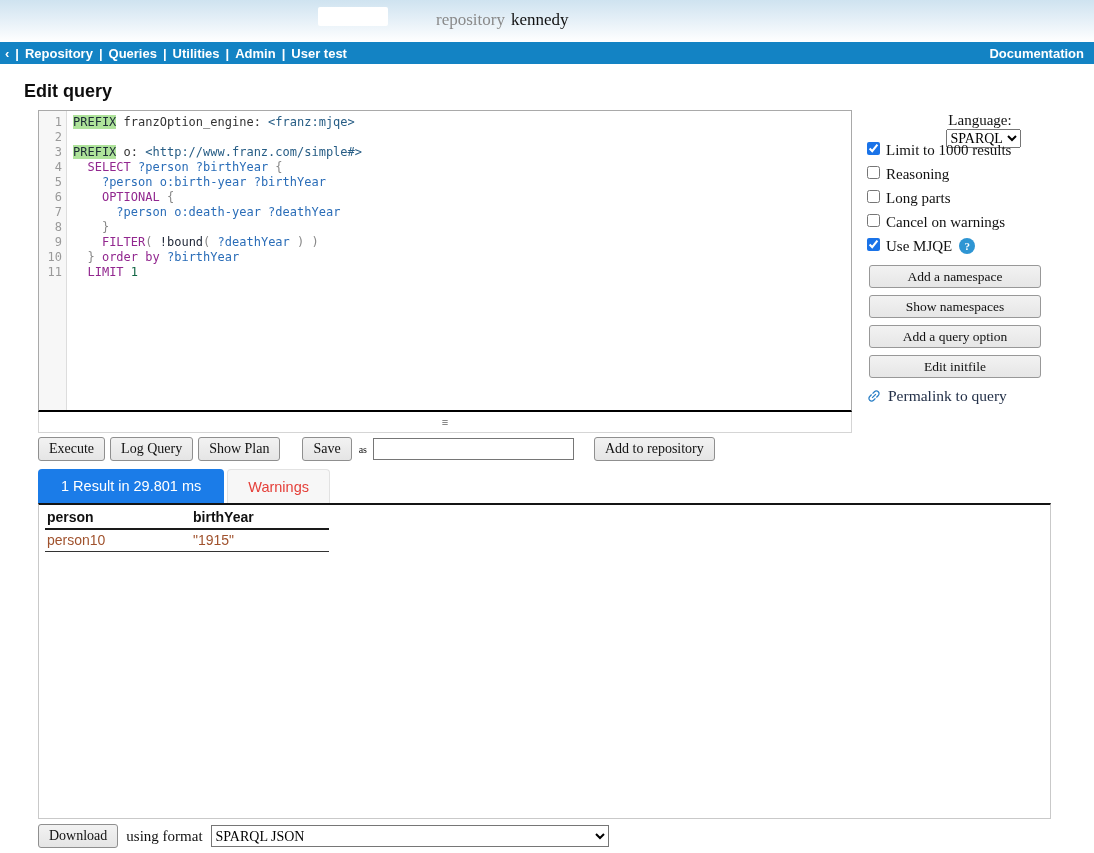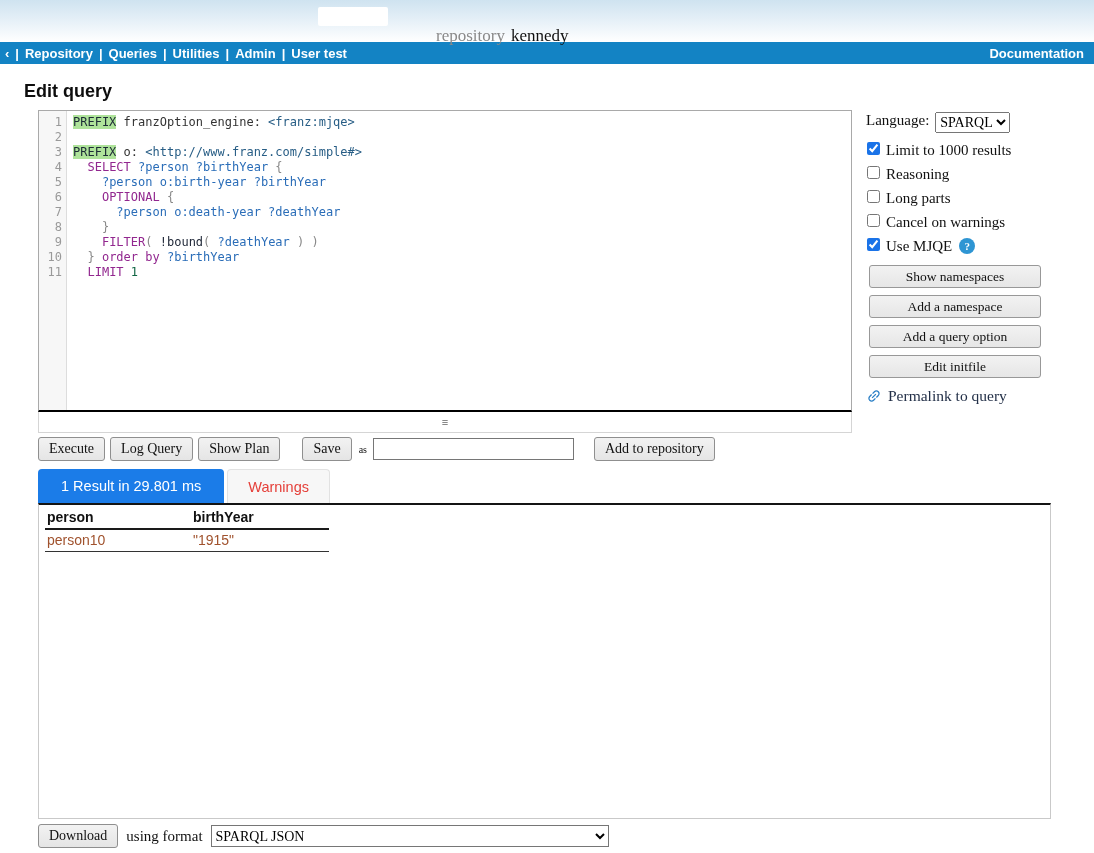--- a/index.html
+++ b/index.html
@@ -9,21 +9,21 @@
     background:#fff; font-family:"Liberation Serif", serif; color:#111;
   }
 
   
   .hdr { height:42px; position:relative;
     background:linear-gradient(to bottom,#cfe3f0 0%,#e4eff7 45%,#ffffff 100%); }
   .hdr-title { position:absolute; left:24px; top:7px;
     font:bold 23px "Liberation Sans", sans-serif; color:#0d0d0d; letter-spacing:.2px; }
   .hdr-patch { position:absolute; left:318px; top:7px; width:70px; height:19px;
     background:#fff; border-radius:2px; }
-  .hdr-repo { position:absolute; left:436px; top:26px; font-size:17px; }
+  .hdr-repo { position:absolute; left:436px; top:10px; font-size:17px; }
   .hdr-repo .lbl { color:#8a8a8a; margin-right:6px; }
   .hdr-repo .name { color:#111; }
 
   
   .nav { height:22px; background:#1383c4; color:#fff;
     font:bold 13px "Liberation Sans", sans-serif;
     display:flex; align-items:center; justify-content:space-between; padding:0 10px 0 5px; }
   .nav a { color:#fff; text-decoration:none; cursor:pointer; }
   .nav .sep { margin:0 6px; font-weight:bold; }
   .nav-left { display:flex; align-items:center; }
@@ -93,21 +93,21 @@
   td.person-cell { cursor:pointer; }
 
   
   .download { margin:5px 0 0 38px; display:flex; align-items:center; }
   .fmt-lbl { margin:0 8px; font-size:15px; }
   .fmt-select { width:398px; height:22px; font:14px "Liberation Serif", serif;
     border:1px solid #767676; background:#fff; }
 
   
   .sidebar { position:absolute; left:866px; top:112px; width:228px; font-size:15px; }
-  .lang-row { display:flex; align-items:flex-start; height:22px; }
+  .lang-row { display:flex; align-items:center; height:22px;flex-direction:column; }
   .lang-row select { margin-left:6px; font:14px "Liberation Serif", serif; height:21px; }
   .cb-row { display:flex; align-items:flex-start; margin-top:8px; height:16px; }
   .cb-row input[type=checkbox] { width:13px; height:13px; margin:0 6px 0 1px;
     accent-color:#1a73e8; cursor:pointer; }
   .help-icon { display:inline-flex; width:16px; height:16px; border-radius:50%;
     background:#2e95d3; color:#fff; font:bold 11px "Liberation Serif", serif;
     align-items:center; justify-content:center; margin-left:7px; cursor:pointer; }
   .side-btn { display:block; width:172px; height:23px; margin:7px 0 0 3px;
     font:13.5px "Liberation Serif", serif; color:#111;
     background:linear-gradient(#f2f2f2,#e6e6e6); border:1px solid #989898;
@@ -230,22 +230,22 @@
         <input type="checkbox" style="">
         <span>Cancel on warnings</span>
       </div>
       <div class="cb-row">
         <input type="checkbox" checked="" style="">
         <span>Use MJQE</span>
         <span class="help-icon">?</span>
       </div>
     </div>
   <div id="side-btns">
+      <button class="side-btn">Add a namespace</button>
       <button class="side-btn">Show namespaces</button>
-      <button class="side-btn">Add a namespace</button>
       <button class="side-btn">Add a query option</button>
       <button class="side-btn">Edit initfile</button>
     </div>
   <a class="permalink">
     <svg width="16" height="16" viewBox="0 0 24 24" style="transform:rotate(-45deg)">
       <path fill="#2a7fc6" d="M3.9 12c0-1.7 1.4-3.1 3.1-3.1h4V7H7c-2.8 0-5 2.2-5 5s2.2 5 5 5h4v-1.9H7c-1.7 0-3.1-1.4-3.1-3.1zM8 13h8v-2H8v2zm9-6h-4v1.9h4c1.7 0 3.1 1.4 3.1 3.1s-1.4 3.1-3.1 3.1h-4V17h4c2.8 0 5-2.2 5-5s-2.2-5-5-5z"></path>
     </svg>
     <span>Permalink to query</span>
   </a>
 </div>

